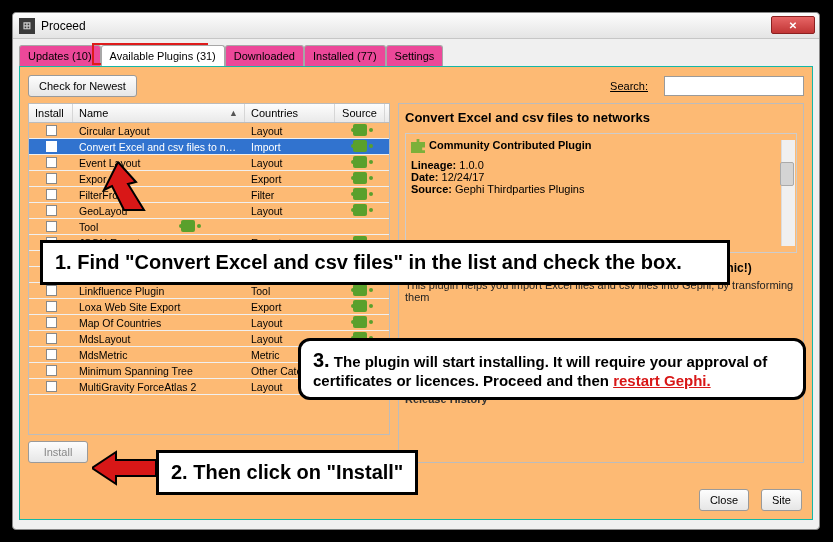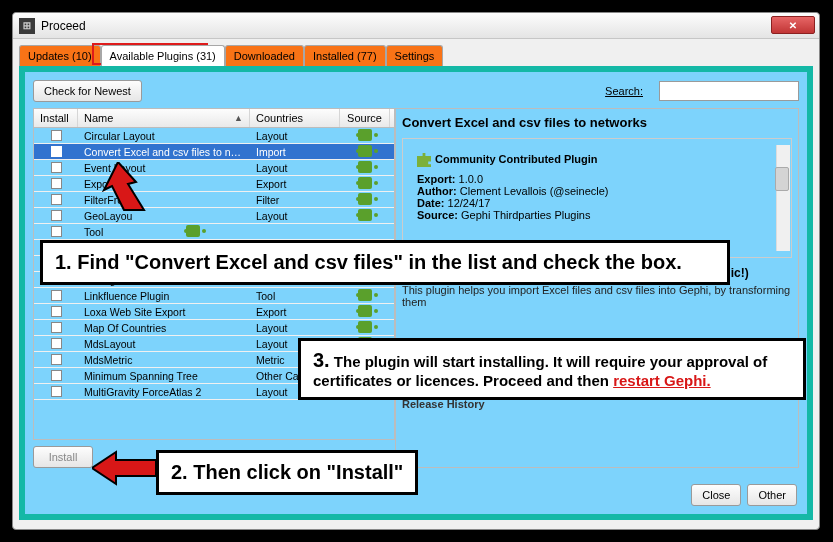--- a/index.html
+++ b/index.html
@@ -3,29 +3,29 @@
 <meta charset="utf-8">
 <style>
   * { box-sizing: border-box; }
   body { margin: 0; font-family: Tahoma, Arial, sans-serif; font-size: 11px; background: #000; width: 833px; height: 542px; overflow: hidden; }
   .window { position: absolute; left: 12px; top: 12px; width: 808px; height: 518px; background: #f0f0f0; border: 1px solid #888; border-radius: 4px; box-shadow: 0 0 8px rgba(0,0,0,0.5); }
   .titlebar { height: 26px; background: linear-gradient(#fdfdfd, #e4e4e4); border-bottom: 1px solid #c6c6c6; display: flex; align-items: center; padding: 0 6px; border-radius: 4px 4px 0 0; position: relative; }
   .titlebar .app-icon { width: 16px; height: 16px; background: #3a3a3a; margin-right: 6px; display: flex; align-items: center; justify-content: center; color: #ccc; font-size: 10px; font-weight: bold; }
   .titlebar .title { font-size: 12px; }
   .close-btn { position: absolute; right: 4px; top: 3px; width: 44px; height: 18px; background: linear-gradient(#e76666,#c13535); border: 1px solid #8b2020; border-radius: 2px; color: #fff; display:flex; align-items:center; justify-content:center; font-weight:bold; font-size:10px; }
   .tabs { display: flex; margin: 6px 6px 0 6px; position: relative; }
-  .tab { padding: 4px 8px; background: #f97316; border: 1px solid #a7a7a7; border-bottom: none; border-radius: 3px 3px 0 0; margin-right: 0px; font-size: 11px; cursor: pointer; position:relative; }
+  .tab { padding: 4px 8px; background: #ec4899; border: 1px solid #a7a7a7; border-bottom: none; border-radius: 3px 3px 0 0; margin-right: 0px; font-size: 11px; cursor: pointer; position:relative; }
   .tab.active { background: #fff; z-index: 2; }
   .tab-highlight-box { position: absolute; border: 2px solid #de1b1b; pointer-events: none; }
-  .panel-body { background: #7dd3fc; border: 6px solid #14b8a6; margin: 0 6px 6px 6px; height: 454px; position: relative; padding: 8px; }
+  .panel-body { background: #fdba74; border: 1px solid #14b8a6; margin: 0 6px 6px 6px; height: 454px; position: relative; padding: 8px; }
   .toprow { display: flex; align-items: center; justify-content: space-between; margin-bottom: 6px; }
   .btn { background: linear-gradient(#fdfdfd,#e6e6e6); border: 1px solid #9a9a9a; border-radius: 3px; padding: 4px 10px; font-size: 11px; cursor: pointer; }
   .search-wrap { display:flex; align-items:center; gap:16px; }
   .search-input { width: 140px; height: 20px; border:1px solid #9a9a9a; padding:1px 4px; font-size:11px; }
-  .maingrid { display: flex; height: 360px; }
+  .maingrid { display: flex; gap: 8px; height: 360px; }
   .left { width: 362px; display:flex; flex-direction:column; }
   .right { flex:1; display:flex; flex-direction:column; border:1px solid #bcbcbc; padding:6px; overflow:hidden; position:relative; }
   .table { border:1px solid #bcbcbc; flex:1; overflow:hidden; display:flex; flex-direction:column; }
   .thead { display:flex; background: linear-gradient(#fdfdfd,#e9e9e9); border-bottom:1px solid #bcbcbc; }
   .th { padding:3px 6px; font-size:11px; border-right:1px solid #d6d6d6; }
   .col-install { width: 44px; }
   .col-name { width: 172px; position:relative;}
   .sort-arrow { position:absolute; right:6px; top:4px; font-size:9px; color:#555;}
   .col-cat { width: 90px; }
   .col-src { width: 50px; text-align:center;}
@@ -33,31 +33,31 @@
   .row { display:flex; border-bottom:1px solid #f0f0f0; align-items:center; height:16px; }
   .td { padding:1px 6px; font-size:10.5px; overflow:hidden; white-space:nowrap; text-overflow:ellipsis; }
   .row .col-install { display:flex; justify-content:center; }
   .chk { width:11px; height:11px; border:1px solid #888; background:#fff; display:inline-block; }
   .row.selected { background:#3173cf; color:#fff; }
   .row.selected .chk { border-color:#fff; }
   .src-icon { width:14px; height:12px; display:inline-block; background:#5aa02c; border-radius:2px; position:relative;}
   .src-icon::after { content:""; position:absolute; width:4px; height:4px; background:#5aa02c; border-radius:50%; left:-2px; top:4px; box-shadow: 18px 0 0 #5aa02c;}
   .install-btn { margin-top:6px; width:60px; color:#888;}
   .detail-title { font-weight:bold; font-size:13px; margin-bottom:8px;}
-  .detail-section { border:1px solid #ccc; padding:14px; height:120px; overflow:hidden; margin-bottom:8px; position:relative;}
+  .detail-section { border:1px solid #ccc; padding:5px; height:120px; overflow:hidden; margin-bottom:8px; position:relative;}
   .puzzle-icon { width:14px; height:14px; display:inline-block; background:#7cb03a; margin-right:4px; vertical-align:middle; clip-path: polygon(0 20%, 40% 20%, 40% 0, 60% 0, 60% 20%, 100% 20%, 100% 60%, 80% 60%, 80% 80%, 100% 80%, 100% 100%, 0 100%);}
   .community { font-weight:bold; font-size:11px;}
   .kv { font-size:11px; margin-top:6px;}
   .kv b { font-weight:bold;}
   .detail-title2 { font-weight:bold; font-size:12px;}
   .desc { font-size:11px; margin-top:4px; color:#222;}
-  .footer-btns { position:absolute; right:10px; bottom:8px; display:flex; gap:6px;}
+  .footer-btns { position:absolute; right:10px; bottom:8px; display:flex; gap:12px;}
   
   .annot { position:absolute; background:#fff; border:3px solid #000; padding:8px 12px; font-family: Arial, sans-serif; font-weight:bold; font-size:20px; z-index:50;}
-  .annot.small { font-size:15px; font-weight:bold;}
+  .annot.small { font-size:15px; font-weight:bold;border-radius:12px;}
   .annot .num { font-size:20px; font-weight:bold;}
   .annot .red { color:#d81717; text-decoration:underline;}
   .arrow { position:absolute; z-index:55;}
   .arrow svg { display:block;}
   .scrollbar-thumb { position:absolute; right:1px; top:22px; width:14px; height:24px; background:#d4d4d4; border:1px solid #aaa; border-radius:2px;}
   .scrollbar-track { position:absolute; right:1px; top:6px; width:14px; bottom:6px; background:#f0f0f0; border-left:1px solid #dcdcdc;}
 </style>
 </head>
 <body>
 
@@ -236,35 +236,34 @@
         <button class="btn install-btn">Install</button>
       </div>
 
       <div class="right">
         <div class="detail-title">Convert Excel and csv files to networks</div>
         <div class="detail-section">
           <div class="scrollbar-track">
               <div class="scrollbar-thumb"></div>
             </div>
           <div><span class="puzzle-icon"></span><span class="community">Community Contributed Plugin</span></div>
-          <div class="kv"><b>Export:</b> <span>1.0.0</span></div>
-          <div class="kv" style="margin-top:0"><b>Author:</b> <span>Clement Levallois (@seinecle)</span></div>
+          <div class="kv"><b>Lineage:</b> <span>1.0.0</span></div>
           <div class="kv" style="margin-top:0"><b>Date:</b> <span>12/24/17</span></div>
           <div class="kv" style="margin-top:0"><b>Source:</b> <span>Gephi Thirdparties Plugins</span></div>
         </div>
         <div class="detail-title2">Convert Excel and csv files to networks (including dynamic!)</div>
         <div class="desc">This plugin helps you import Excel files and csv files into Gephi, by transforming them</div>
         <div style="height:90px"></div>
         <div style="font-weight:bold;font-size:11px;color:#333;">Release History</div>
       </div>
     </div>
 
     <div class="footer-btns">
       <button class="btn">Close</button>
-      <button class="btn">Other</button>
+      <button class="btn">Site</button>
     </div>
   </div>
 </div>
 
 <div class="annot" style="left:40px; top:240px; width:690px;">1. Find "Convert Excel and csv files" in the list and check the box.</div>
 
 <div class="annot" style="left:156px; top:450px;">2. Then click on "Install"</div>
 
 <div class="annot small" style="left:298px; top:338px; width:508px;">
   <span class="num">3.</span><span> The plugin will start installing. It will require your approval of certificates or licences. Proceed and then </span><span class="red">restart Gephi.</span>

